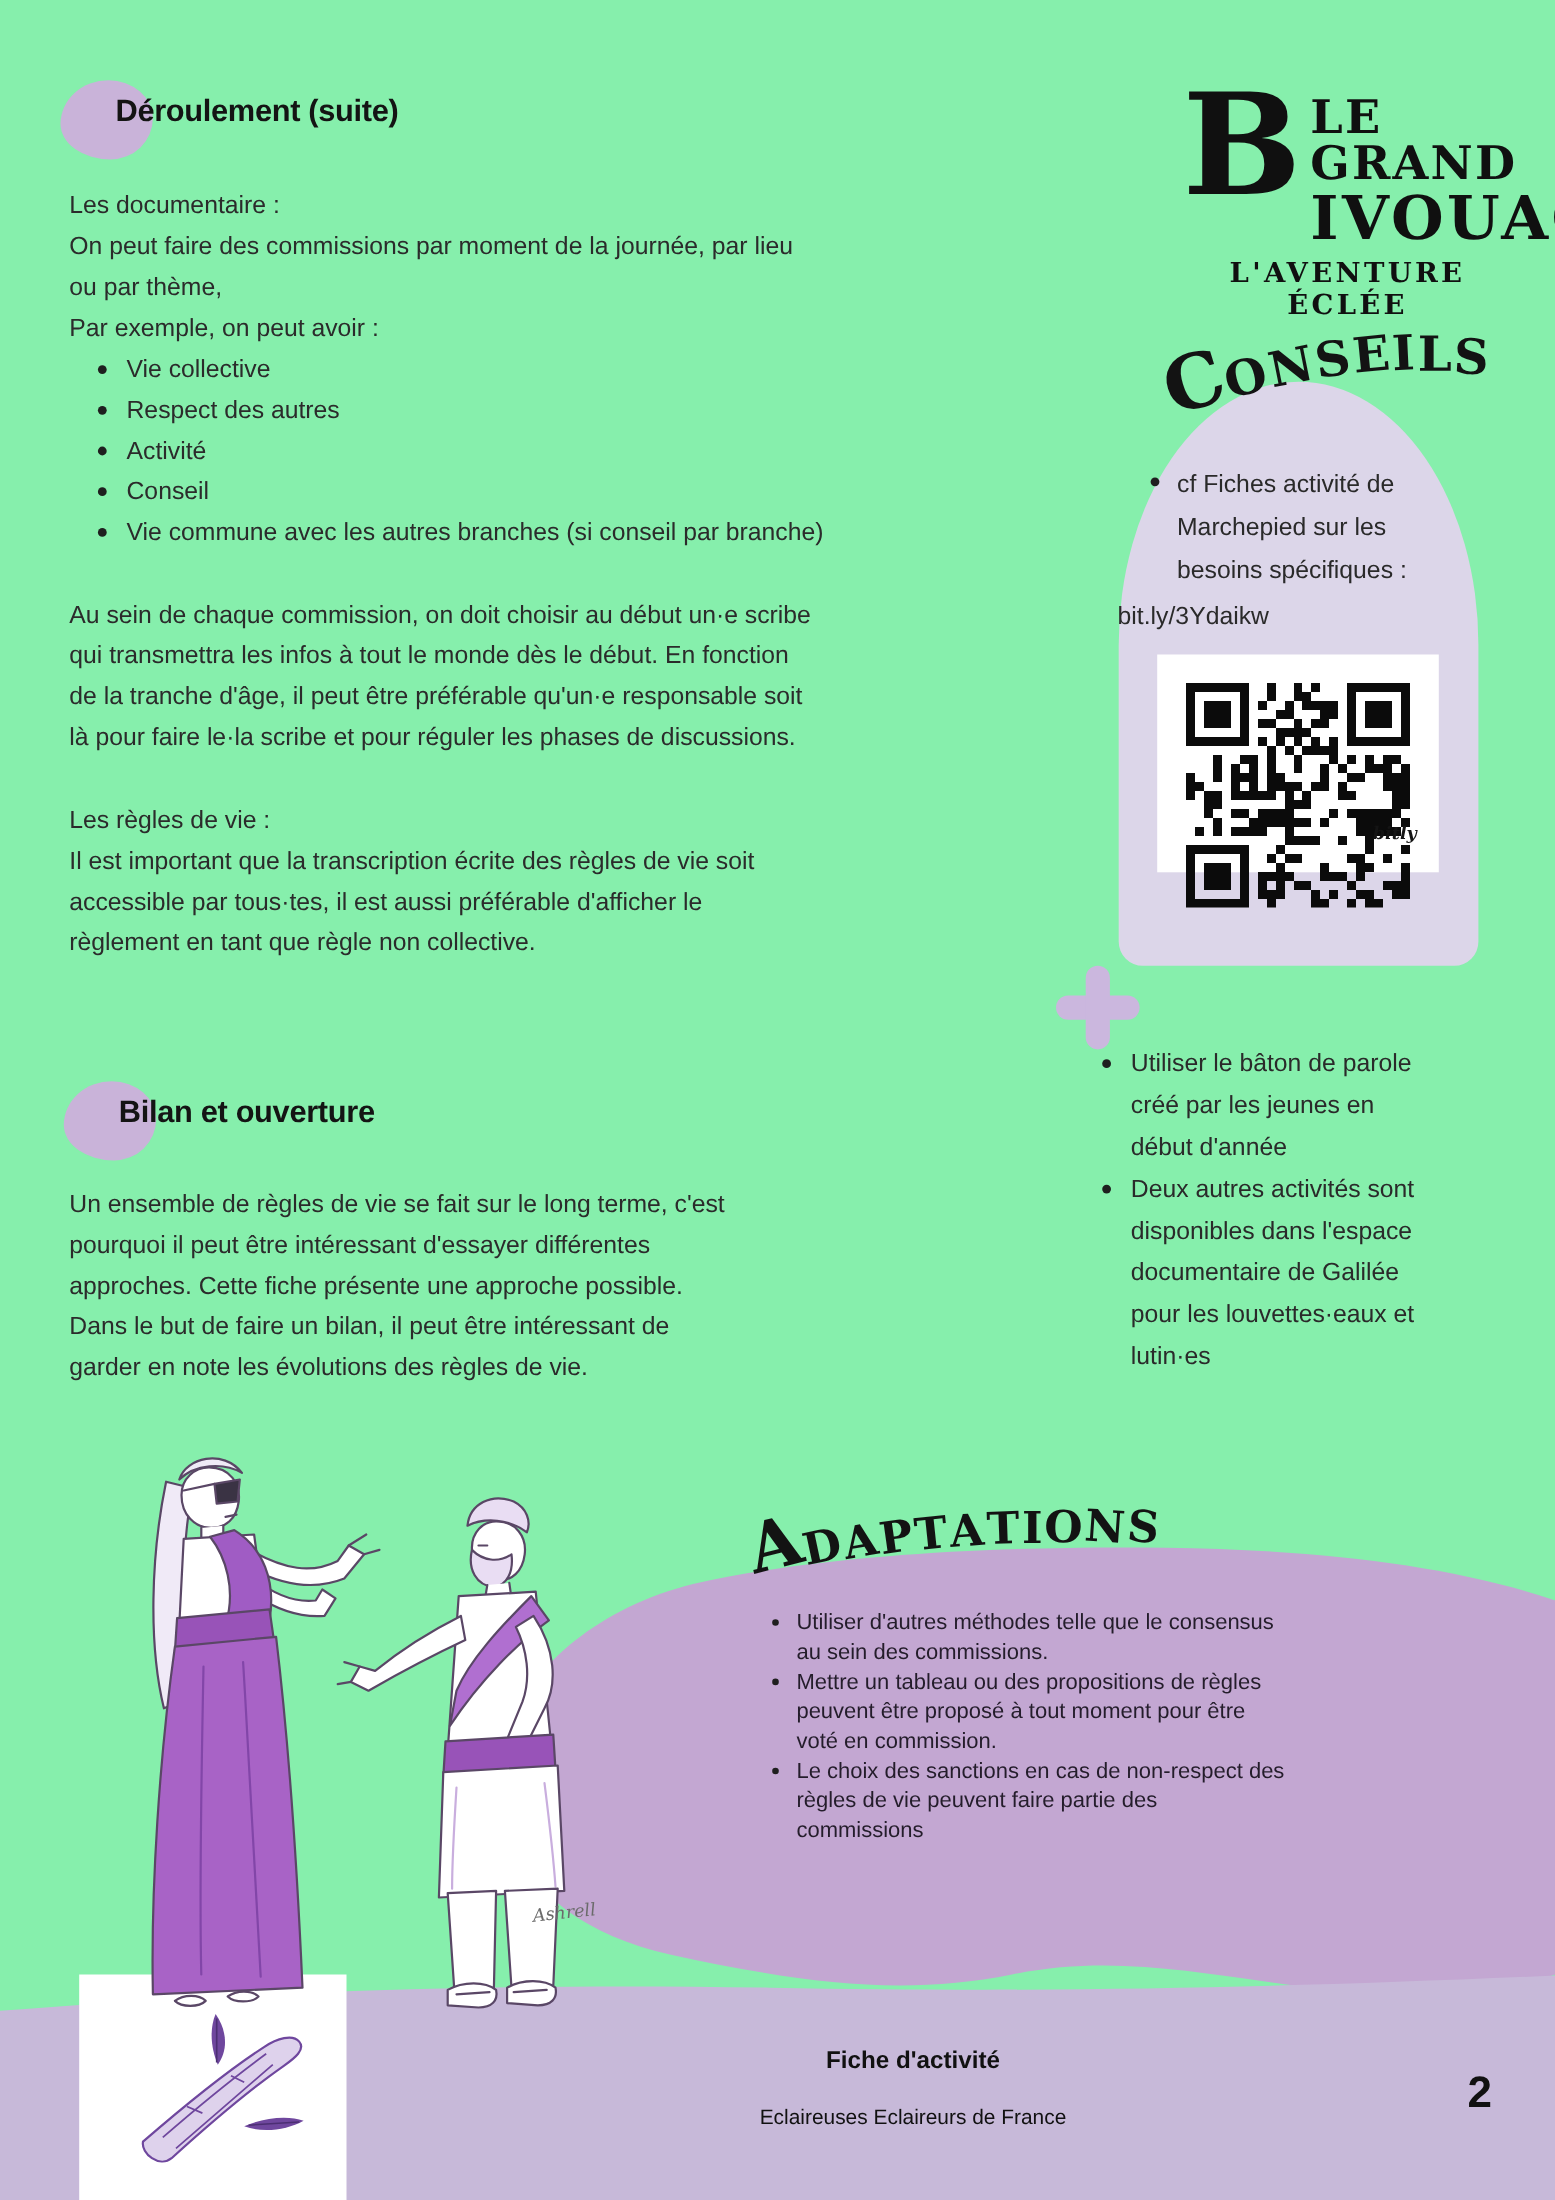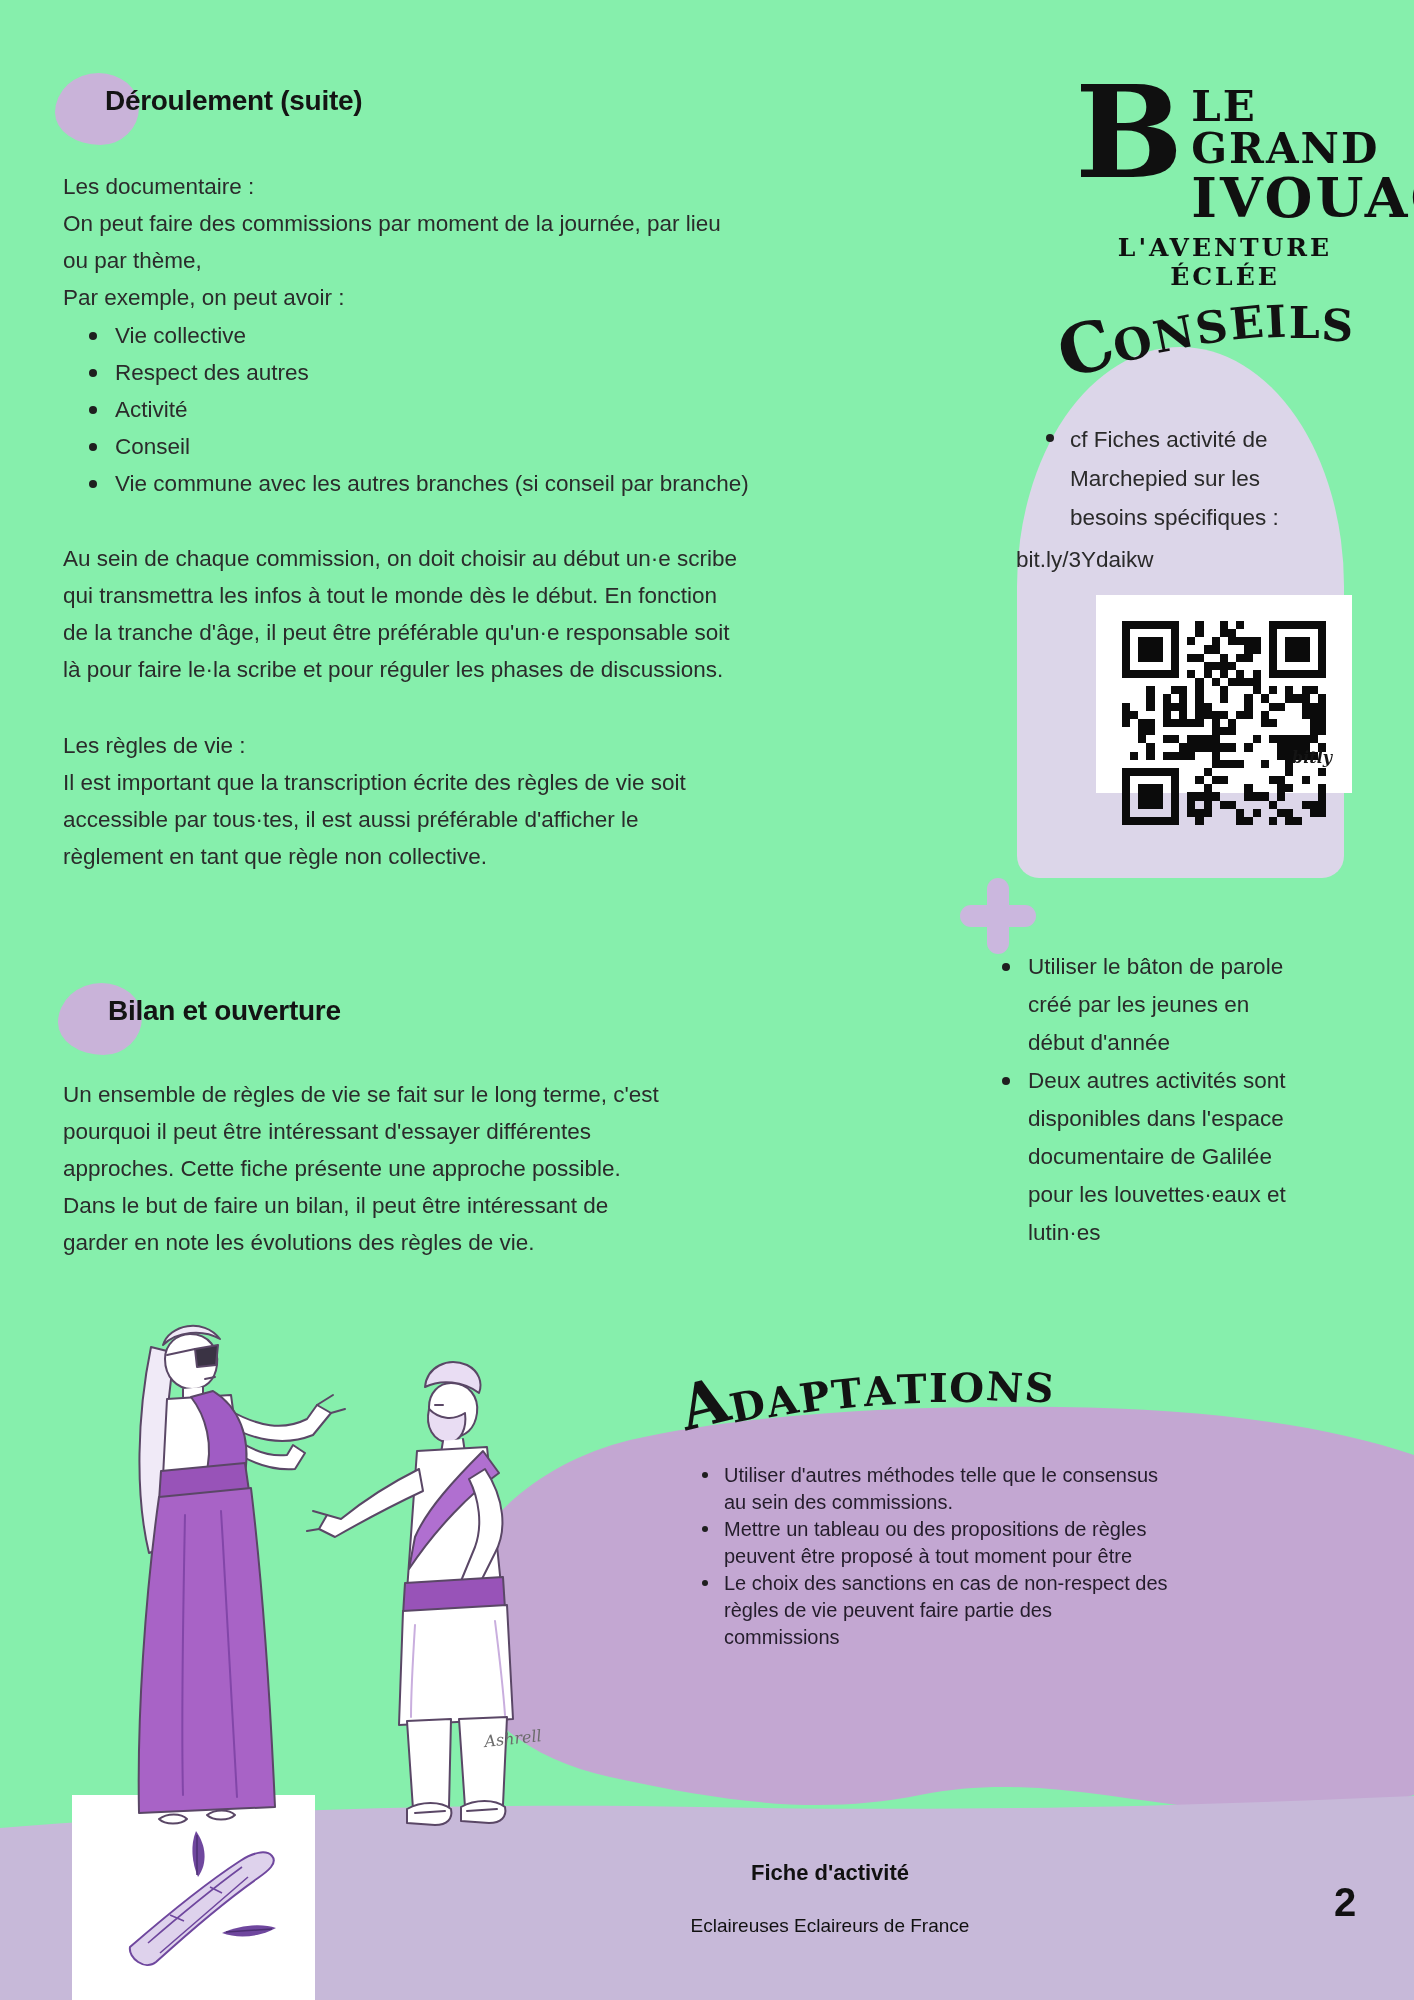--- a/index.html
+++ b/index.html
@@ -36,21 +36,21 @@
   .logo-stack{display:flex;flex-direction:column;margin-left:8px;padding-top:6px;}
   .logo-top{font-size:42px;line-height:1.0;text-transform:uppercase;letter-spacing:2px;}
   .logo-bottom{font-size:55px;line-height:1.0;text-transform:uppercase;letter-spacing:3px;}
   .logo-subtitle{font-size:25px;text-transform:uppercase;letter-spacing:3px;margin-top:8px;
     width:100%;text-align:center;}
   
   .arch{position:absolute;left:1017px;top:347px;width:327px;height:531px;background:#dcd6e9;
     border-radius:164px 164px 22px 22px / 240px 240px 22px 22px;}
   #conseils-bullet{position:absolute;left:1046px;top:420px;font-size:22.5px;line-height:39px;color:#2a2a2a;}
   #conseils-link{position:absolute;left:1016px;top:540px;font-size:22.5px;line-height:39px;color:#2a2a2a;}
-  .qr-box{position:absolute;left:1096px;top:595px;width:256px;height:198px;background:#ffffff;}
+  .qr-box{position:absolute;left:1052px;top:595px;width:256px;height:198px;background:#ffffff;}
   .qr-box svg{position:absolute;left:26px;top:26px;}
   .qr-provider{position:absolute;right:20px;bottom:26px;font-family:"DejaVu Serif",serif;
     font-style:italic;font-weight:700;font-size:16px;color:#141414;}
   
   .plus-icon{position:absolute;left:960px;top:878px;width:76px;height:76px;}
   .plus-icon:before,.plus-icon:after{content:"";position:absolute;background:#cbb7de;border-radius:12px;}
   .plus-icon:before{left:0;top:27px;width:76px;height:22px;}
   .plus-icon:after{left:27px;top:0;width:22px;height:76px;}
   
   #tips{position:absolute;left:996px;top:948px;font-size:22.5px;line-height:38px;color:#2a2a2a;}
@@ -200,20 +200,21 @@
       <div>
         <div class="ln">Utiliser d'autres méthodes telle que le consensus</div>
         <div class="ln">au sein des commissions.</div>
       </div>
     </div>
     <div class="bullet-row">
       <span class="dot small"></span>
       <div>
         <div class="ln">Mettre un tableau ou des propositions de règles</div>
         <div class="ln">peuvent être proposé à tout moment pour être</div>
+        <div class="ln">voté en commission.</div>
       </div>
     </div>
     <div class="bullet-row">
       <span class="dot small"></span>
       <div>
         <div class="ln">Le choix des sanctions en cas de non-respect des</div>
         <div class="ln">règles de vie peuvent faire partie des</div>
         <div class="ln">commissions</div>
       </div>
     </div>

